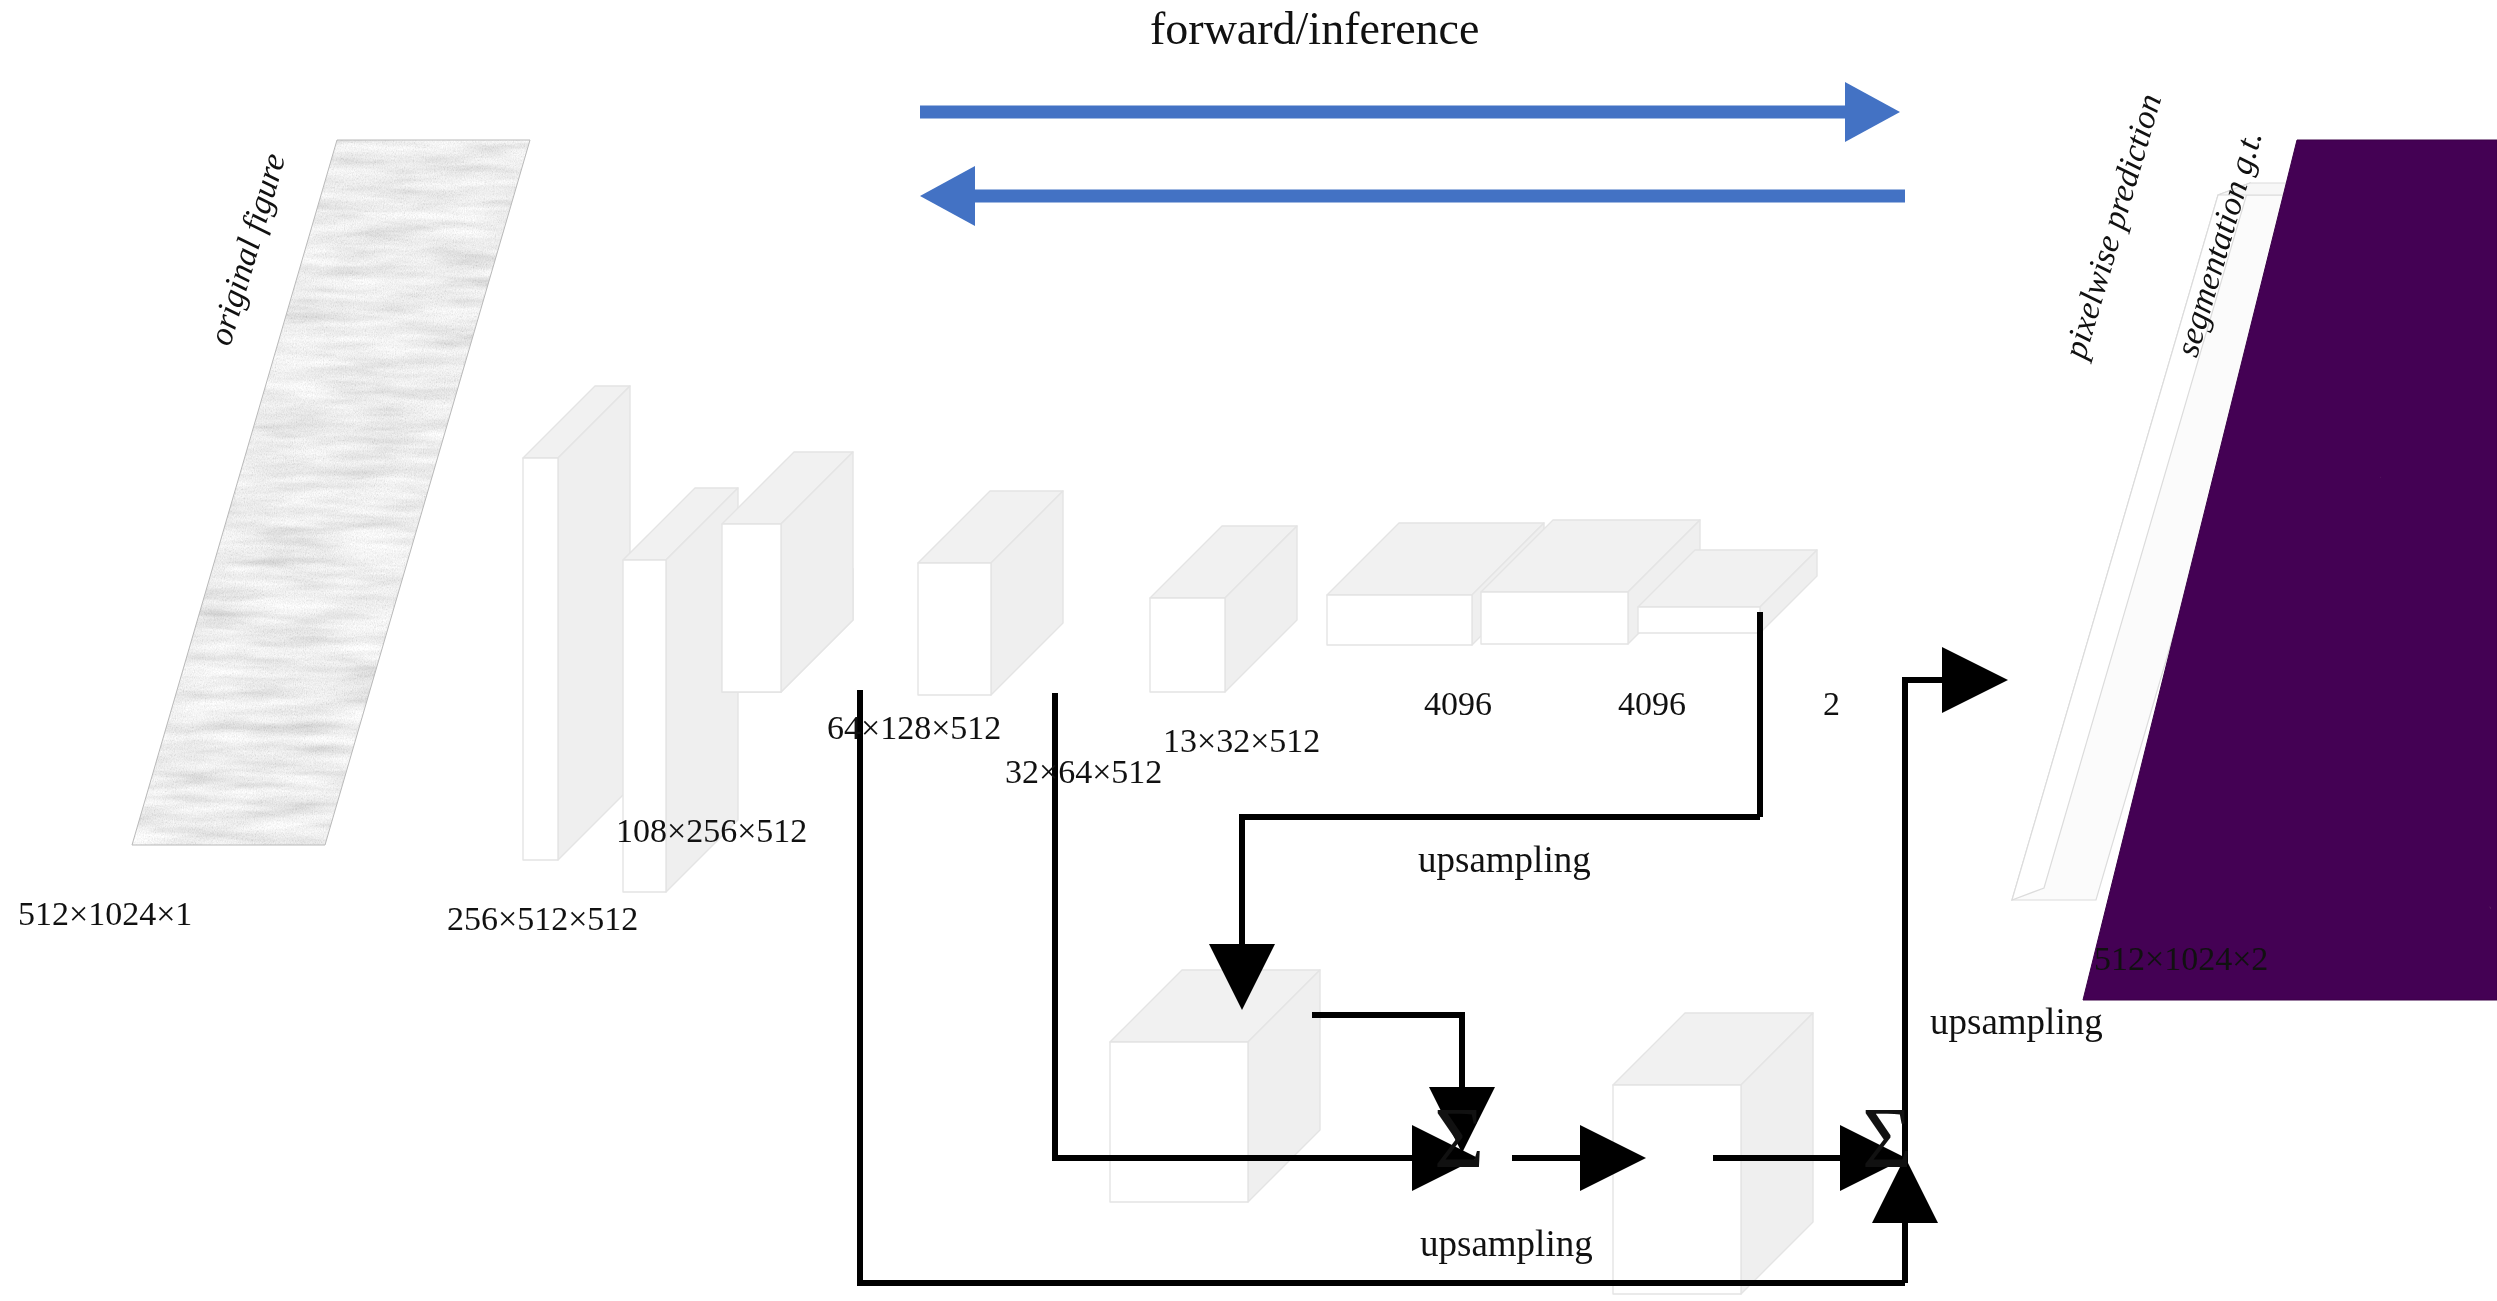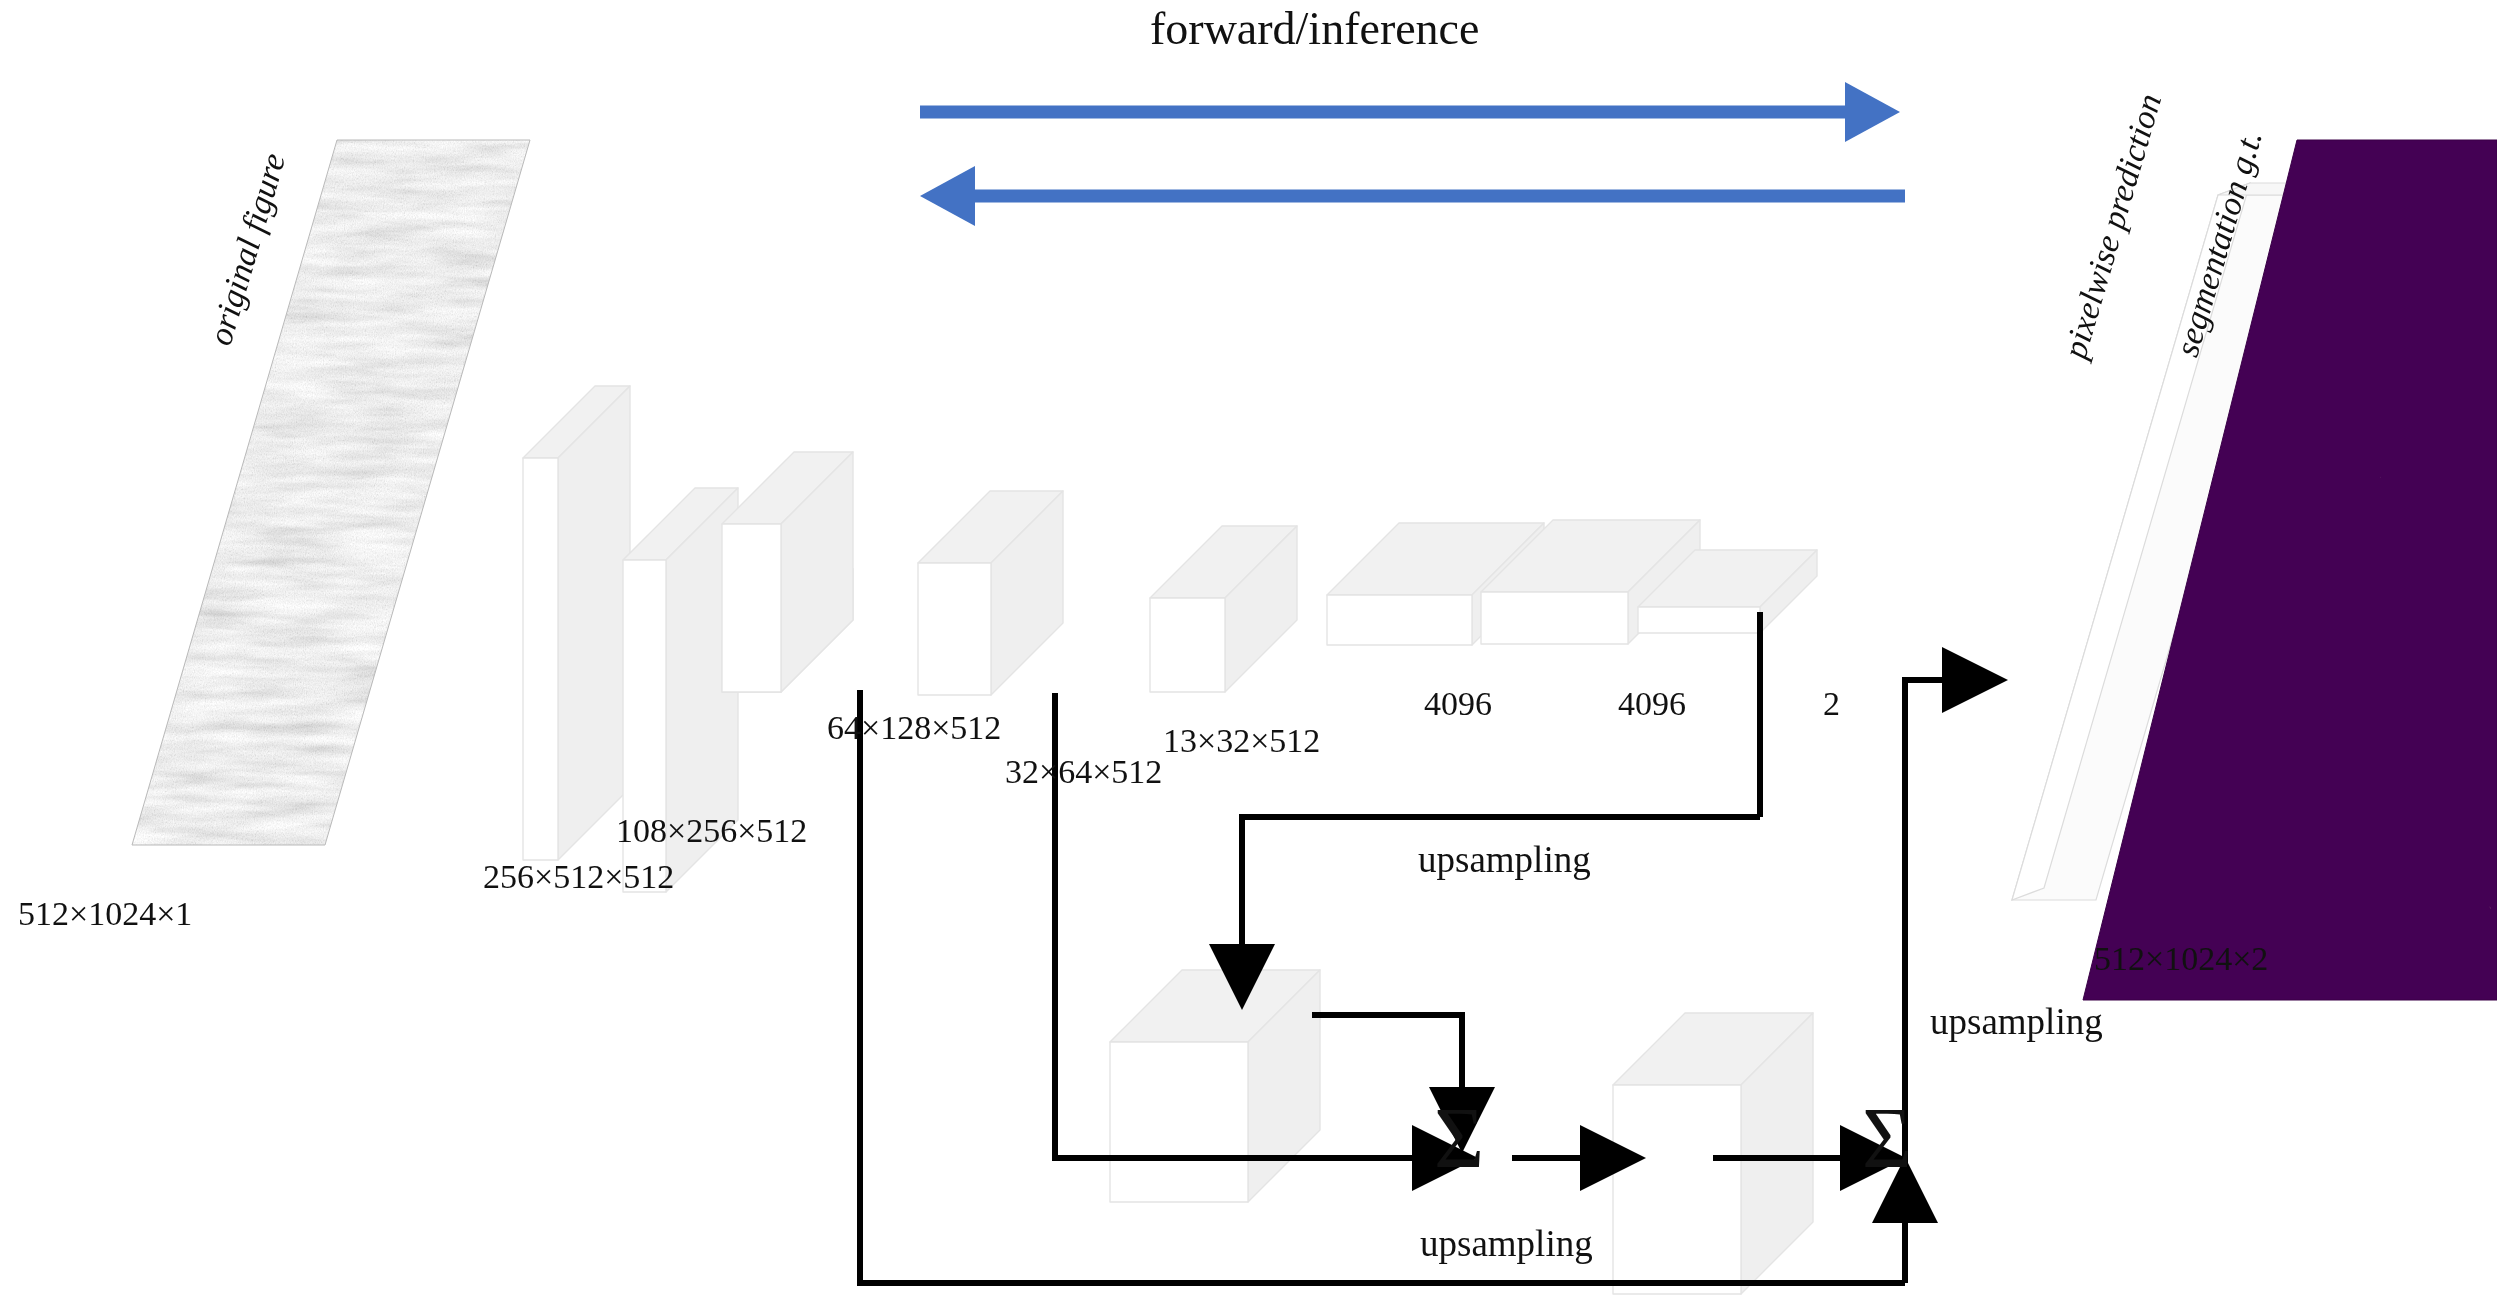--- a/index.html
+++ b/index.html
@@ -187,21 +187,21 @@
       <path d="M860,690 L860,1283 L1905,1283"></path>
       <path d="M1905,1283 L1905,1205" marker-end="url(#ah)"></path>
     </g>
   </svg>
 
   <div class="lbl flow" style="left:1150px;top:2px;">forward/inference</div>
 
   <div class="lbl rot" style="left:205px;top:340px;transform:rotate(-73.7deg) translateY(-4px);transform-origin:0 0;">original figure</div>
   <div class="lbl dim" style="left:18px;top:895px;">512×1024×1</div>
 
-  <div class="lbl dim" style="left:447px;top:858px;margin-left:36px;">256×512×512</div>
+  <div class="lbl dim" style="left:447px;top:900px;">256×512×512</div>
   <div class="lbl dim" style="left:616px;top:812px;">108×256×512</div>
   <div class="lbl dim" style="left:815px;top:709px;margin-left:12px;">64×128×512</div>
   <div class="lbl dim" style="left:973px;top:753px;margin-left:32px;">32×64×512</div>
   <div class="lbl dim" style="left:1163px;top:722px;">13×32×512</div>
   <div class="lbl dim" style="left:1424px;top:685px;">4096</div>
   <div class="lbl dim" style="left:1618px;top:685px;">4096</div>
   <div class="lbl dim" style="left:1823px;top:685px;">2</div>
 
   <div class="lbl ups" style="left:1418px;top:838px;">upsampling</div>
   <div class="lbl ups" style="left:1420px;top:1222px;">upsampling</div>

